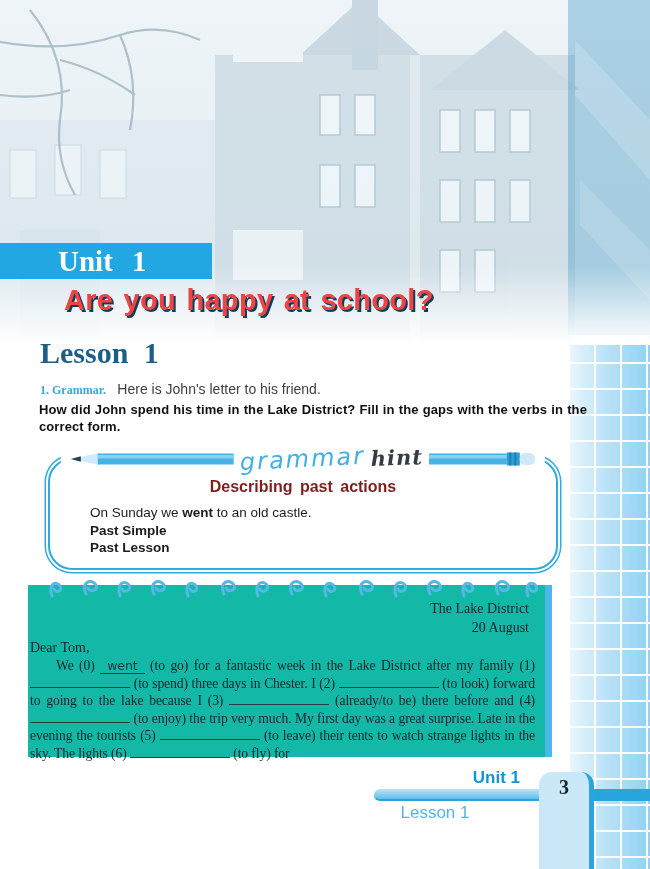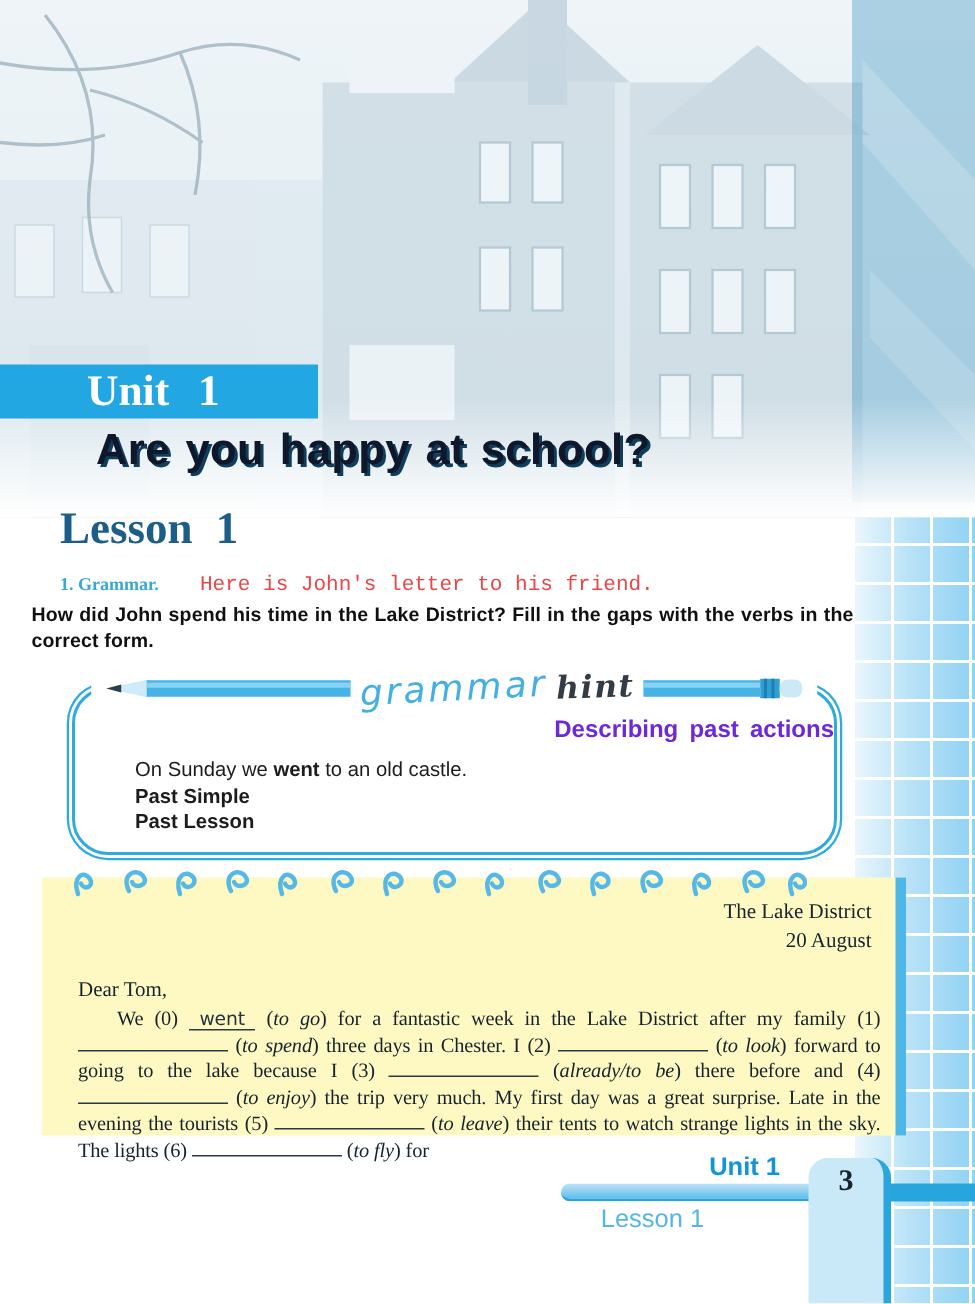--- a/index.html
+++ b/index.html
@@ -21,36 +21,36 @@
   .banner{
     position:absolute;top:243px;left:0;width:212px;height:36px;z-index:2;
     background:#22a7e2;display:flex;align-items:center;
   }
   .banner-text{
     font-family:"Liberation Serif",serif;font-weight:bold;font-size:29px;
     color:#ffffff;padding-left:58px;word-spacing:12px;line-height:1;
   }
   .headline{
     position:absolute;top:284px;left:64px;z-index:2;
-    font-size:29px;font-weight:bold;color:#0f172a;letter-spacing:.3px;word-spacing:2px;
+    font-size:29px;font-weight:bold;color:#ef4444;letter-spacing:.3px;word-spacing:2px;
     text-shadow:2px 2px 0 #0f3d5c;white-space:nowrap;
   }
   .lesson-title{
     position:absolute;top:336px;left:40px;z-index:2;
     font-family:"Liberation Serif",serif;font-weight:bold;font-size:30px;
     color:#1d5e89;word-spacing:8px;
   }
   
   .exercise-line{position:absolute;top:380px;left:40px;z-index:2;white-space:nowrap;}
   .ex-title{
     font-family:"Liberation Serif",serif;font-weight:bold;font-size:12px;color:#38a7da;
   }
-  .ex-note{font-size:14px;color:#ef4444;margin-left:23px;font-family:Liberation Mono, monospace;}
+  .ex-note{font-size:14px;color:#404040;margin-left:7px;}
   .instructions{
-    position:absolute;top:402px;left:21px;width:548px;z-index:2;
+    position:absolute;top:402px;left:39px;width:548px;z-index:2;
     font-size:13px;font-weight:bold;color:#101010;line-height:16.5px;
     text-align:justify;letter-spacing:.1px;
   }
   
   .hint-box{
     position:absolute;top:458px;left:48px;width:506px;height:108px;z-index:2;
     border:2.5px solid #2faae0;border-radius:24px;background:#ffffff;
     box-shadow:0 0 0 2px #ffffff,0 0 0 3.5px #2faae0;
   }
   .hint-header{
@@ -60,44 +60,44 @@
   }
   .tag-grammar{
     font-family:"DejaVu Sans",sans-serif;font-style:italic;font-size:24px;
     color:#43afe2;letter-spacing:2px;transform:rotate(-3deg);
   }
   .tag-hint{
     font-family:"DejaVu Serif",serif;font-style:italic;font-weight:bold;font-size:21px;
     color:#333c44;letter-spacing:1px;transform:rotate(-2deg) translateY(-2px);
   }
   .hint-title{
-    margin-top:18px;text-align:right;font-size:16px;font-weight:bold;color:#6d28d9;
+    margin-top:18px;text-align:center;font-size:16px;font-weight:bold;color:#7f1d1d;
     word-spacing:3px;
   }
   .hint-rows{margin:8px 34px 0 40px;}
   .hint-row{display:flex;line-height:17.5px;font-size:13.5px;color:#1c1c1c;flex-direction:column;}
   .hint-sent{flex:1;}
   .hint-label{width:118px;font-weight:bold;}
   .hint-ref{margin:2px 38px 0 0;text-align:right;font-size:12.5px;color:#333;}
   
   .letter{
-    position:absolute;top:585px;left:28px;width:576px;height:172px;z-index:2;
-    background:#fef9c3;border-right:7px solid #4fb7e7;box-sizing:border-box;
-    padding:14px 10px 6px 24px;
+    position:absolute;top:585px;left:28px;width:524px;height:172px;z-index:2;
+    background:#14b8a6;border-right:7px solid #4fb7e7;box-sizing:border-box;
+    padding:14px 10px 6px 2px;
     font-family:"Liberation Serif",serif;color:#15232c;
   }
   .curls{position:absolute;top:-11px;left:10px;width:500px;height:26px;}
   .letter-addr{text-align:right;font-size:14px;line-height:19px;padding-right:6px;}
-  .letter-salut{font-size:14px;line-height:18px;margin-top:15px;}
+  .letter-salut{font-size:14px;line-height:18px;margin-top:2px;}
   .letter-body{
     margin:0;font-size:13.6px;line-height:17.6px;text-align:justify;
     text-indent:26px;letter-spacing:-.1px;
   }
   .seg-b{font-weight:bold;}
-  .seg-i{font-style:italic;}
+  .seg-i{}
   .seg-gap{
     display:inline-block;width:100px;height:11px;
     border-bottom:1px solid #2a3a44;
   }
   .seg-fill{
     font-family:"DejaVu Sans",sans-serif;font-size:12.5px;
     border-bottom:1px solid #2a3a44;padding:0 7px;color:#24343e;
   }
   
   .footer-unit{

